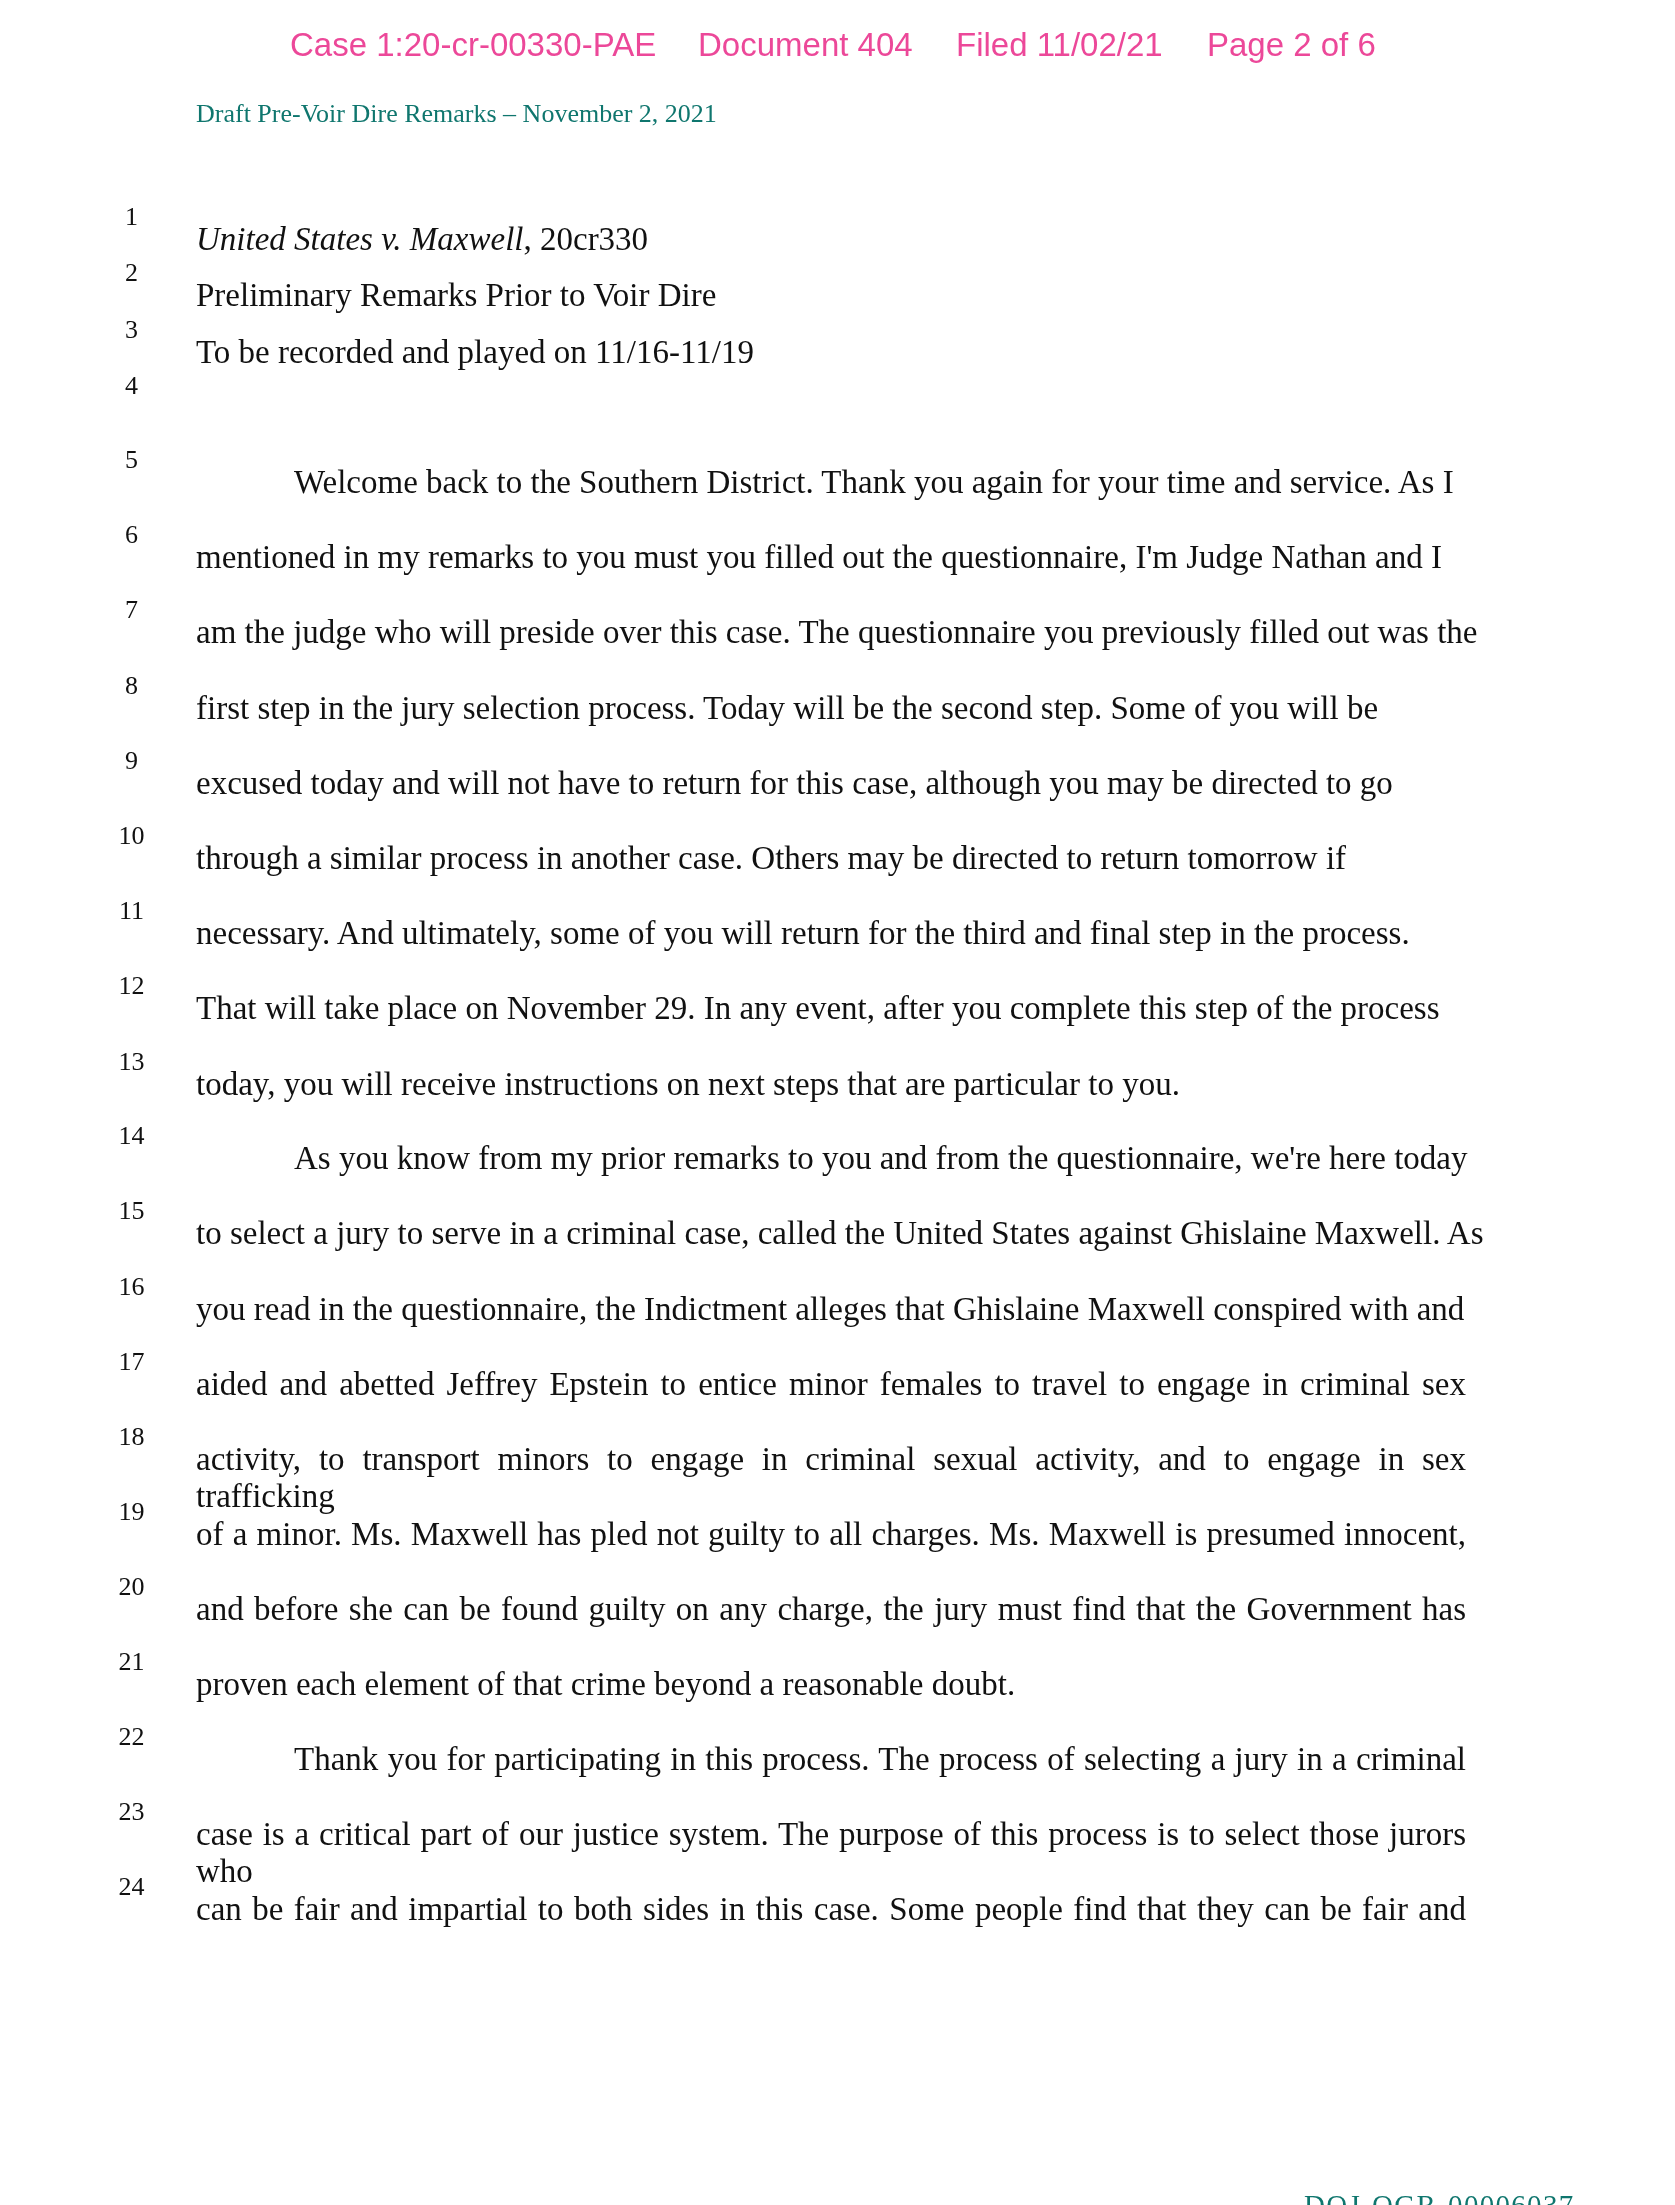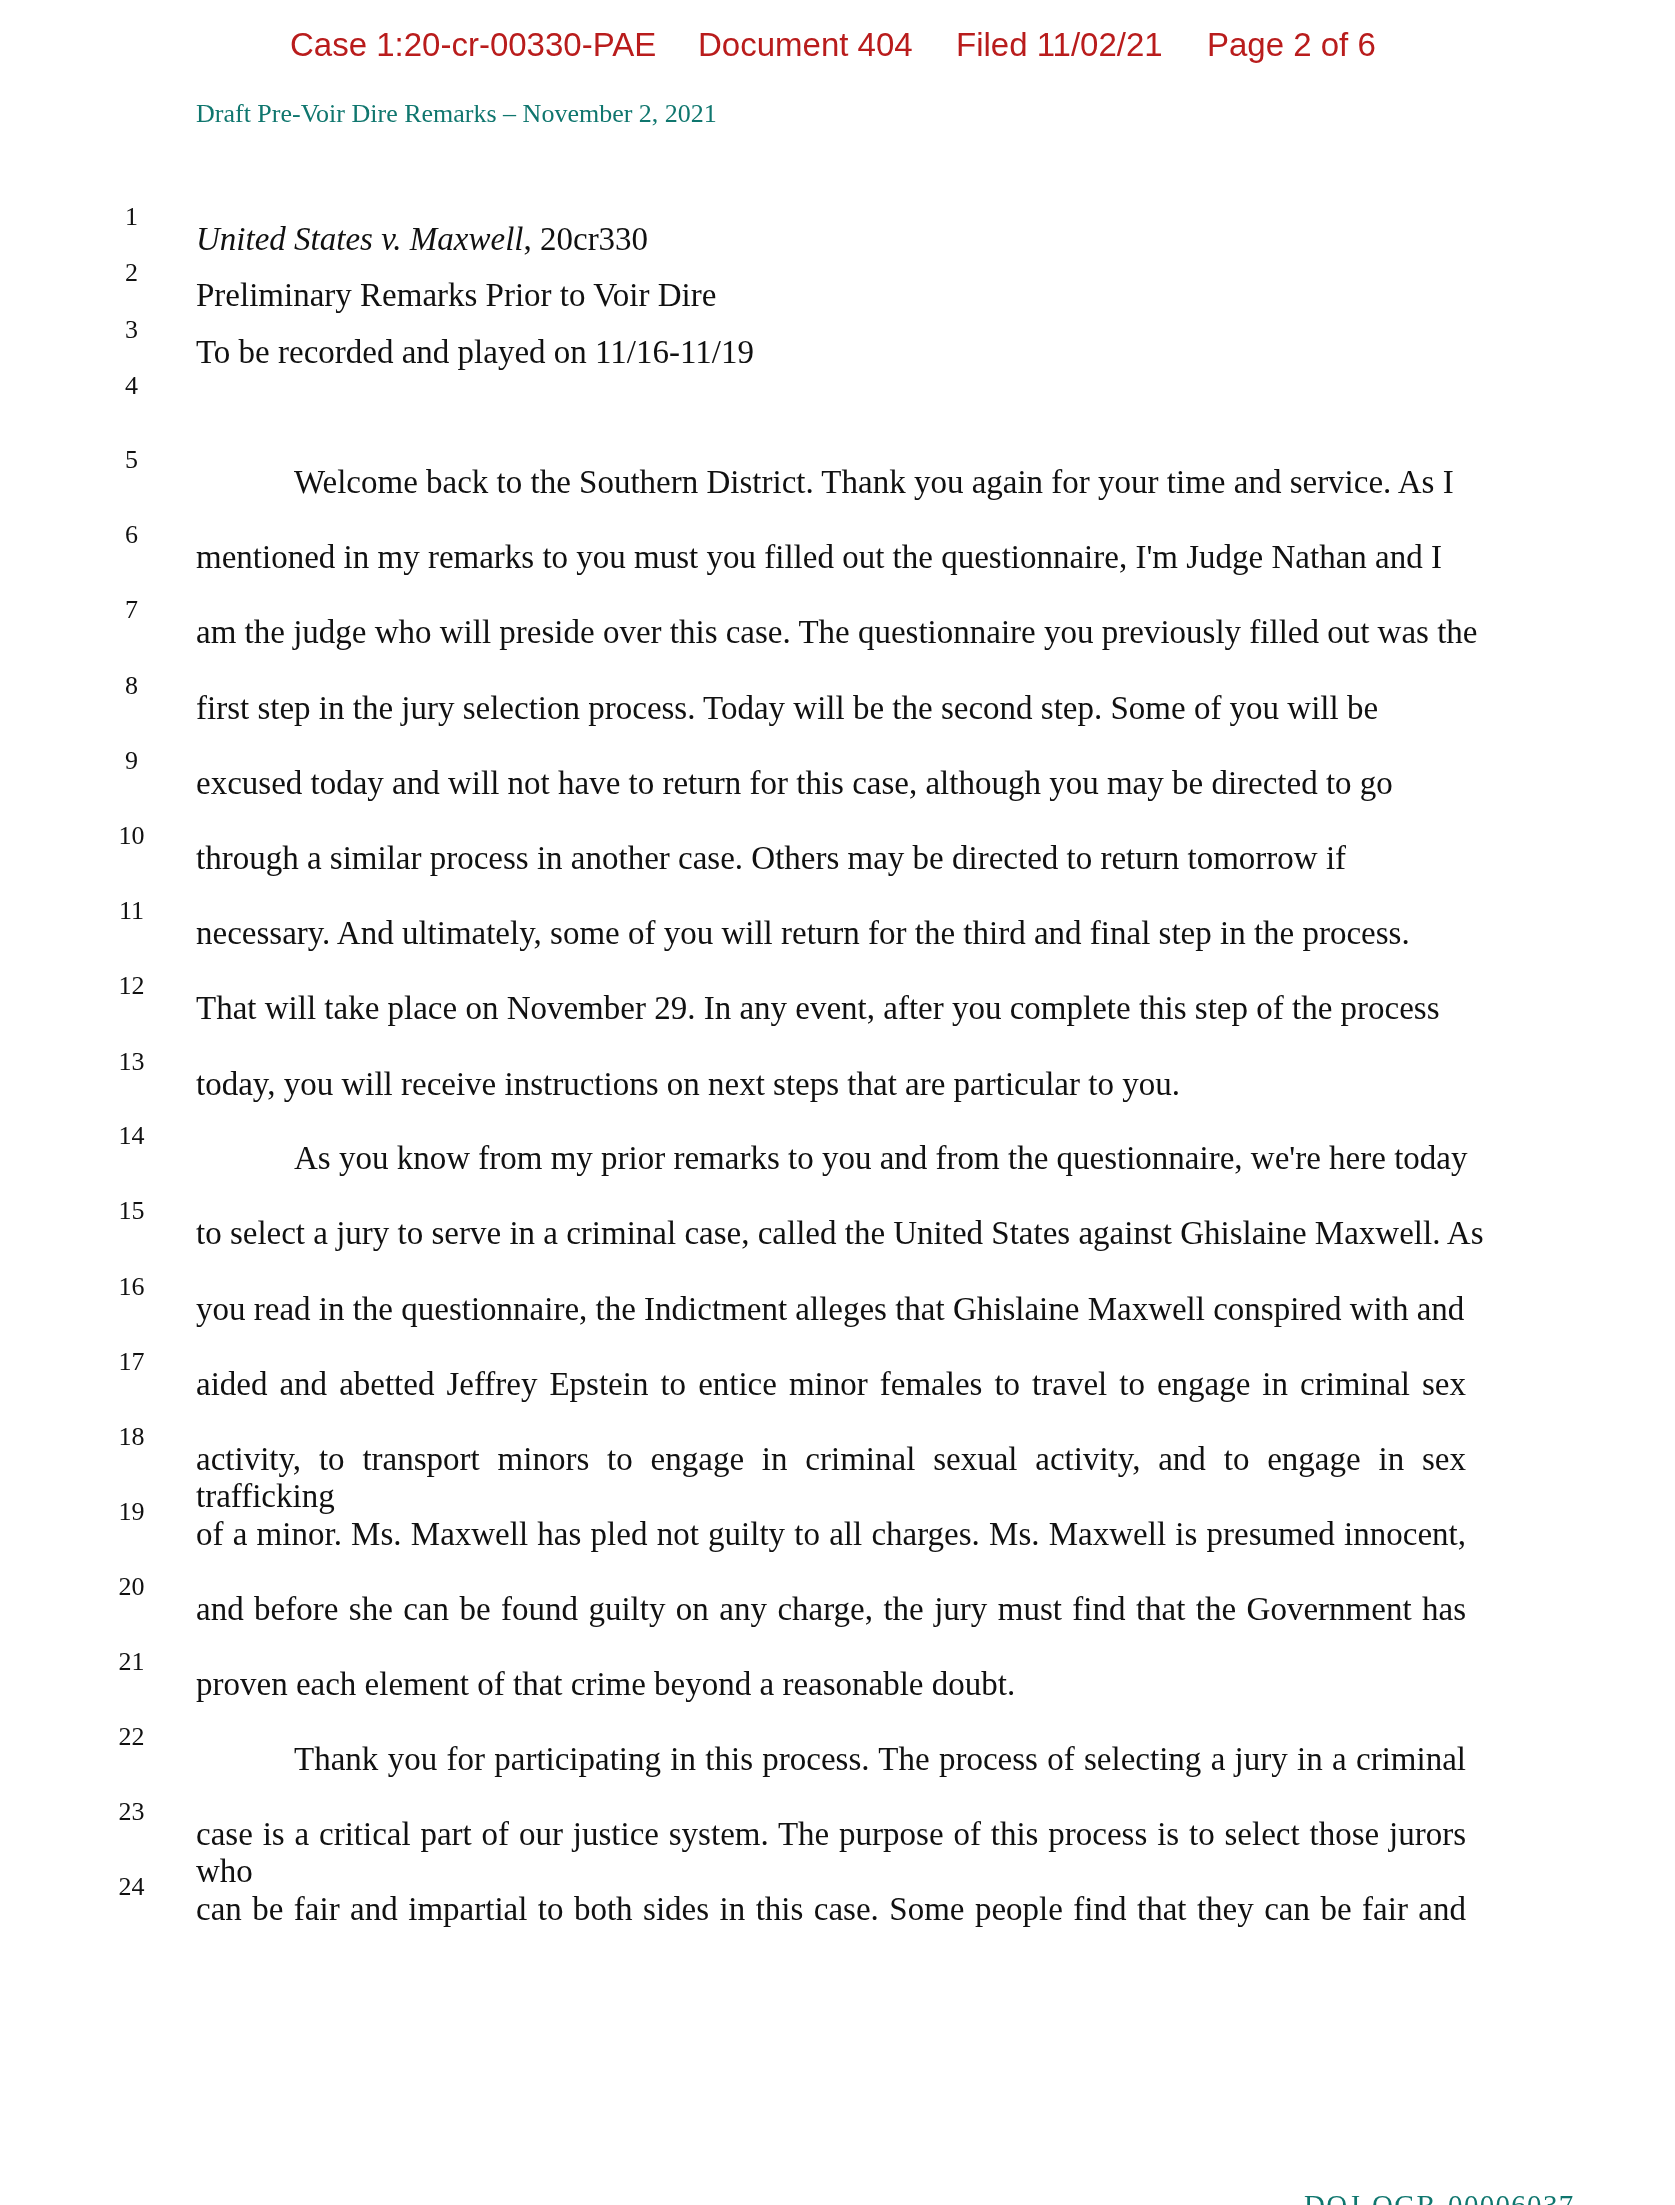--- a/index.html
+++ b/index.html
@@ -1,21 +1,21 @@
 <!DOCTYPE html>
 <html style="font-size:10.5px"><head>
 <meta charset="utf-8">
 <style>
   html, body { margin: 0; padding: 0; background: #ffffff; }
   body { width: 1675px; height: 2205px; position: relative; overflow: hidden; }
   .page { position: absolute; left: 0; top: 0; width: 1675px; height: 2205px; background: #fff; }
 
   .ecf-header {
     position: absolute; top: 26px; left: 0; width: 1675px; height: 46px;
-    font-family: "Liberation Sans", sans-serif; font-size: 33px; color: #b91c1c;
+    font-family: "Liberation Sans", sans-serif; font-size: 33px; color: #ec4899;
   }
   .ecf-header span { position: absolute; top: 0; white-space: nowrap; }
   .ecf-case { left: 290px; }
   .ecf-doc { left: 698px; }
   .ecf-filed { left: 956px; }
   .ecf-page { left: 1207px; }
 
   .running-head {
     position: absolute; left: 196px; top: 99px;
     font-family: "Liberation Serif", serif; font-size: 26px; color: #0f766e;

